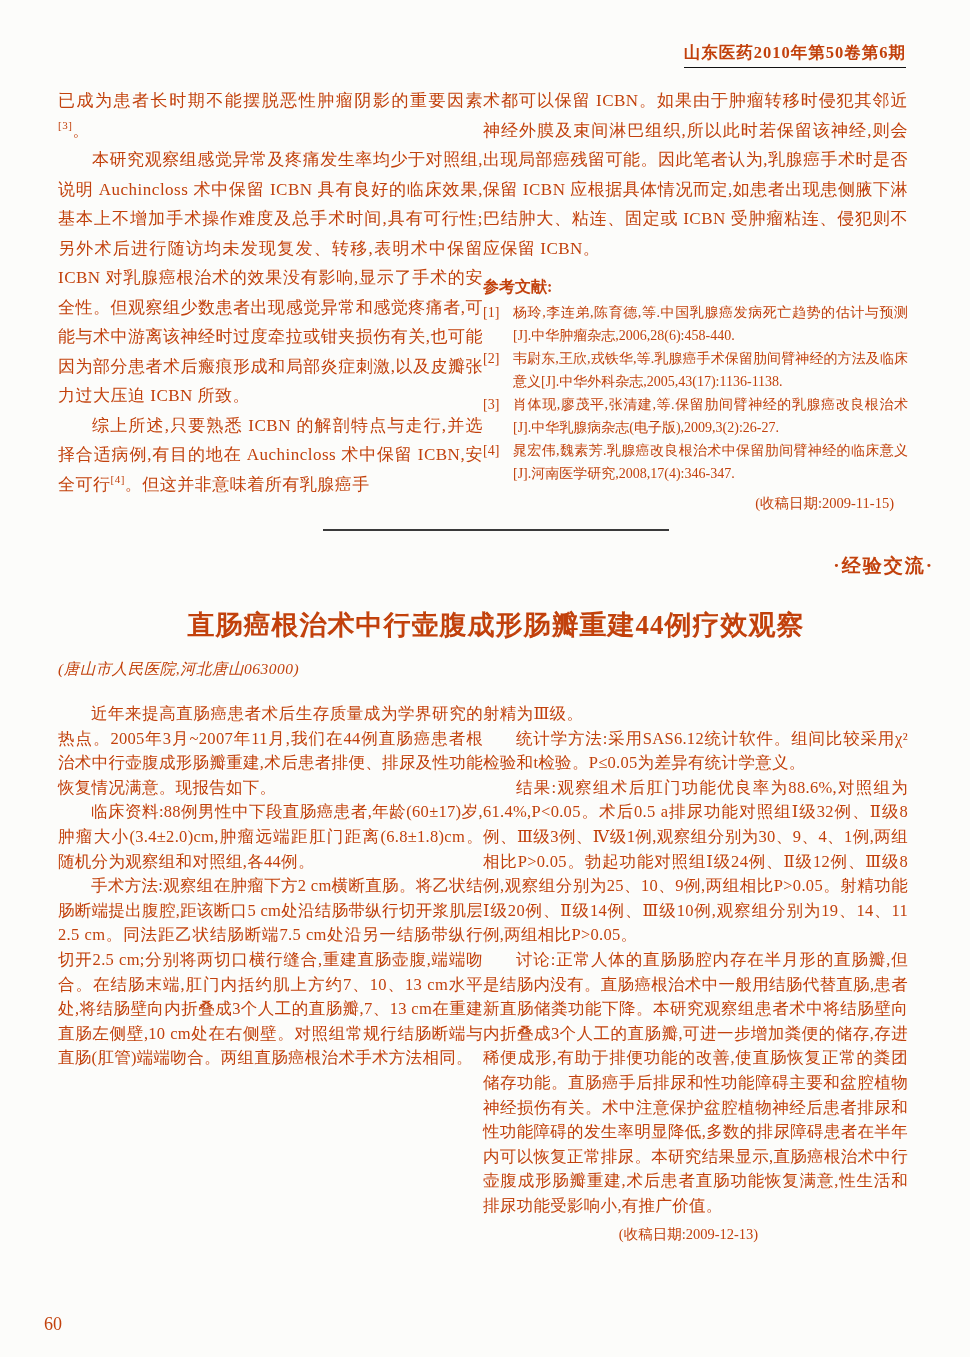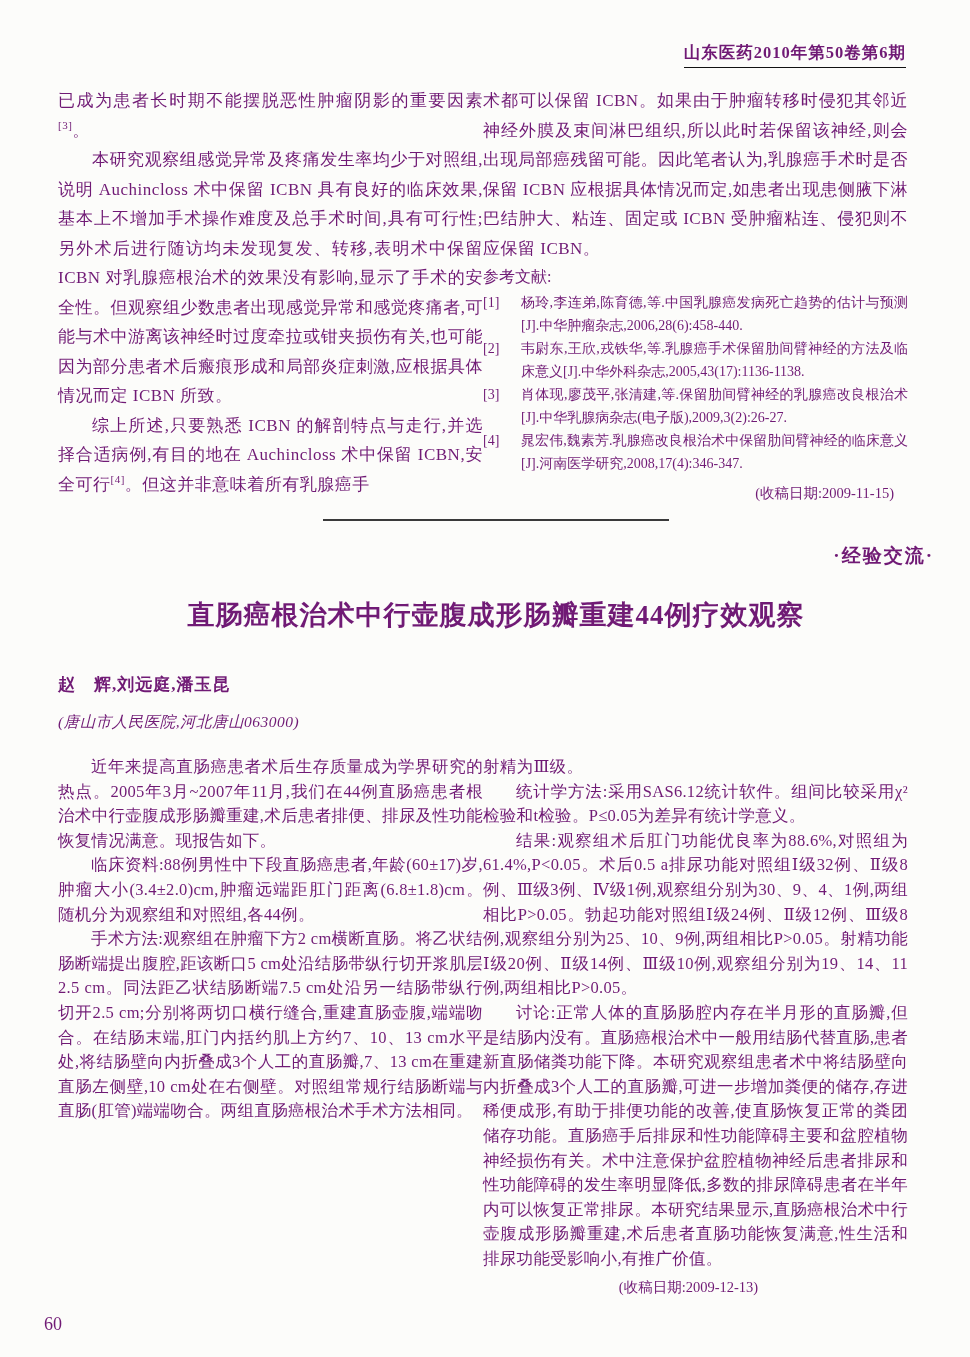--- a/index.html
+++ b/index.html
@@ -3,21 +3,21 @@
 <meta charset="utf-8">
 <style>
   * { margin: 0; padding: 0; box-sizing: border-box; }
   html, body { background: #e8e8e6; }
   .page {
     position: relative;
     width: 970px;
     height: 1357px;
     margin: 0 auto;
     background: #fcfcfa;
-    color: #701a75;
+    color: #c2410c;
     font-family: "Liberation Serif", "DejaVu Serif", serif;
     overflow: hidden;
   }
   .content {
     padding: 42px 36px 0 58px;
   }
   
   .journal-header {
     text-align: right;
     font-size: 16.5px;
@@ -40,32 +40,32 @@
   .body1 p {
     font-size: 17px;
     line-height: 29.5px;
     text-align: justify;
     letter-spacing: 0.5px;
   }
   .body1 p.indent { text-indent: 2em; }
   sup { font-size: 11px; line-height: 0; }
   .ref-heading {
     font-size: 16px;
-    font-weight: 400;
+    font-weight: 700;
     line-height: 28px;
-    margin-top: 0;
+    margin-top: 10px;
   }
   .ref-item {
     display: flex;
     font-size: 14px;
     line-height: 23px;
     text-align: justify;
   }
   .ref-marker { flex: 0 0 30px; }
-  .ref-text { flex: 1; margin-left: 8px; }
+  .ref-text { flex: 1; }
   .received {
     font-size: 14.5px;
     line-height: 24px;
     text-align: right;
     padding-right: 14px;
     margin-top: 6px;
   }
   
   .article-divider {
     width: 346px;
@@ -131,21 +131,21 @@
   <div class="content">
 
     <div class="journal-header">
       <span>山东医药2010年第50卷第6期</span>
     </div>
 
     <div class="cols body1">
 
       <div class="col">
         <p><span>已成为患者长时期不能摆脱恶性肿瘤阴影的重要因素</span><sup>[3]</sup><span>。</span></p>
-        <p class="indent">本研究观察组感觉异常及疼痛发生率均少于对照组,说明 Auchincloss 术中保留 ICBN 具有良好的临床效果,基本上不增加手术操作难度及总手术时间,具有可行性;另外术后进行随访均未发现复发、转移,表明术中保留 ICBN 对乳腺癌根治术的效果没有影响,显示了手术的安全性。但观察组少数患者出现感觉异常和感觉疼痛者,可能与术中游离该神经时过度牵拉或钳夹损伤有关,也可能因为部分患者术后瘢痕形成和局部炎症刺激,应根据具体情况而定 ICBN 所致。</p>
+        <p class="indent">本研究观察组感觉异常及疼痛发生率均少于对照组,说明 Auchincloss 术中保留 ICBN 具有良好的临床效果,基本上不增加手术操作难度及总手术时间,具有可行性;另外术后进行随访均未发现复发、转移,表明术中保留 ICBN 对乳腺癌根治术的效果没有影响,显示了手术的安全性。但观察组少数患者出现感觉异常和感觉疼痛者,可能与术中游离该神经时过度牵拉或钳夹损伤有关,也可能因为部分患者术后瘢痕形成和局部炎症刺激,以及皮瓣张力过大压迫 ICBN 所致。</p>
         <p class="indent"><span>综上所述,只要熟悉 ICBN 的解剖特点与走行,并选择合适病例,有目的地在 Auchincloss 术中保留 ICBN,安全可行</span><sup>[4]</sup><span>。但这并非意味着所有乳腺癌手</span></p>
       </div>
 
       <div class="col">
         <p>术都可以保留 ICBN。如果由于肿瘤转移时侵犯其邻近神经外膜及束间淋巴组织,所以此时若保留该神经,则会出现局部癌残留可能。因此笔者认为,乳腺癌手术时是否保留 ICBN 应根据具体情况而定,如患者出现患侧腋下淋巴结肿大、粘连、固定或 ICBN 受肿瘤粘连、侵犯则不应保留 ICBN。</p>
 
         <div class="ref-heading">参考文献:</div>
 
         <div class="ref-item">
           <span class="ref-marker">[1]</span>
@@ -167,21 +167,20 @@
         <div class="received">(收稿日期:2009-11-15)</div>
       </div>
     </div>
 
     <hr class="article-divider">
 
     <div class="section-label">·经验交流·</div>
 
     <h1 class="article-title">直肠癌根治术中行壶腹成形肠瓣重建44例疗效观察</h1>
 
-    <div class="authors">赵　辉,刘远庭,潘玉昆</div>
     <div class="affiliation">(唐山市人民医院,河北唐山063000)</div>
 
     <div class="cols cols2 body2">
 
       <div class="col">
         <p class="indent">近年来提高直肠癌患者术后生存质量成为学界研究的热点。2005年3月~2007年11月,我们在44例直肠癌患者根治术中行壶腹成形肠瓣重建,术后患者排便、排尿及性功能恢复情况满意。现报告如下。</p>
         <p class="indent">临床资料:88例男性中下段直肠癌患者,年龄(60±17)岁,肿瘤大小(3.4±2.0)cm,肿瘤远端距肛门距离(6.8±1.8)cm。随机分为观察组和对照组,各44例。</p>
         <p class="indent">手术方法:观察组在肿瘤下方2 cm横断直肠。将乙状结肠断端提出腹腔,距该断口5 cm处沿结肠带纵行切开浆肌层2.5 cm。同法距乙状结肠断端7.5 cm处沿另一结肠带纵行切开2.5 cm;分别将两切口横行缝合,重建直肠壶腹,端端吻合。在结肠末端,肛门内括约肌上方约7、10、13 cm水平处,将结肠壁向内折叠成3个人工的直肠瓣,7、13 cm在重建直肠左侧壁,10 cm处在右侧壁。对照组常规行结肠断端与直肠(肛管)端端吻合。两组直肠癌根治术手术方法相同。</p>
       </div>
 

